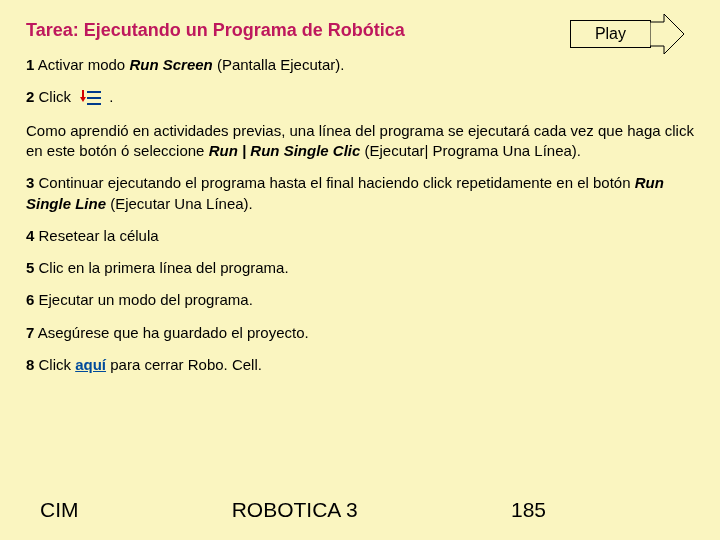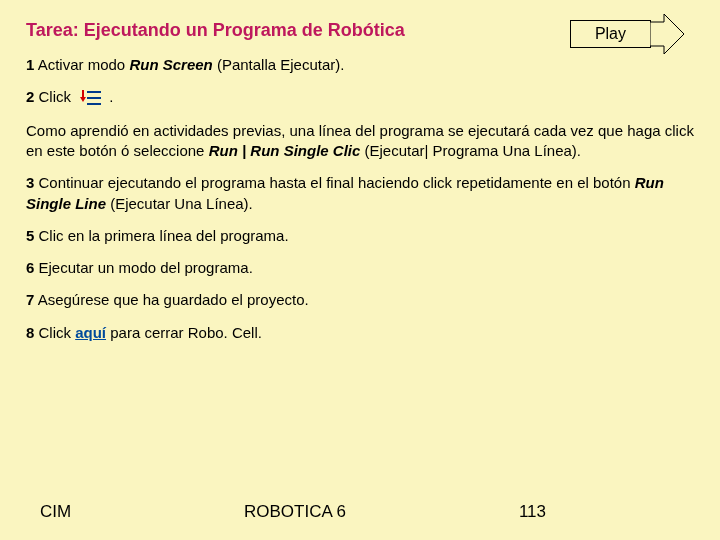--- a/index.html
+++ b/index.html
@@ -65,21 +65,21 @@
   }
   .footer {
     position: absolute;
     left: 0;
     bottom: 18px;
     width: 576px;
     box-sizing: border-box;
     padding: 0 30px 0 40px;
     display: flex;
     align-items: flex-start;
-    font-size: 17px;
+    font-size: 21px;
   }
   .footer .left { flex: 0 0 auto; }
   .footer .center { flex: 1 1 auto; text-align: center; }
   .footer .right { flex: 0 0 auto; text-align: right; }
 </style>
 </head>
 <body>
 
 <div class="slide">
 
@@ -112,36 +112,39 @@
   </div>
 
   <div class="step">
     <span>Como aprendió en actividades previas, una línea del programa se ejecutará cada vez que haga click en este botón ó seleccione </span><span class="bold">Run | Run Single Clic</span><span> (Ejecutar| Programa Una Línea).</span>
   </div>
 
   <div class="step">
     <span class="num">3</span><span> Continuar ejecutando el programa hasta el final haciendo click repetidamente en el botón </span><span class="bold">Run Single Line</span><span> (Ejecutar Una Línea).</span>
   </div>
 
+  <div class="step">
+    <span class="num">4</span><span> Resetear la célula</span>
+  </div>
 
   <div class="step">
     <span class="num">5</span><span> Clic en la primera línea del programa.</span>
   </div>
 
   <div class="step">
     <span class="num">6</span><span> Ejecutar un modo del programa.</span>
   </div>
 
   <div class="step">
     <span class="num">7</span><span> Asegúrese que ha guardado el proyecto.</span>
   </div>
 
   <div class="step">
     <span class="num">8</span><span> Click </span><span class="link">aquí</span><span> para cerrar Robo. Cell.</span>
   </div>
 
   <div class="footer">
     <div class="left">CIM</div>
-    <div class="center">ROBOTICA 6</div>
-    <div class="right">113</div>
+    <div class="center">ROBOTICA 3</div>
+    <div class="right">185</div>
   </div>
 
 </div>
 
 </body></html>

